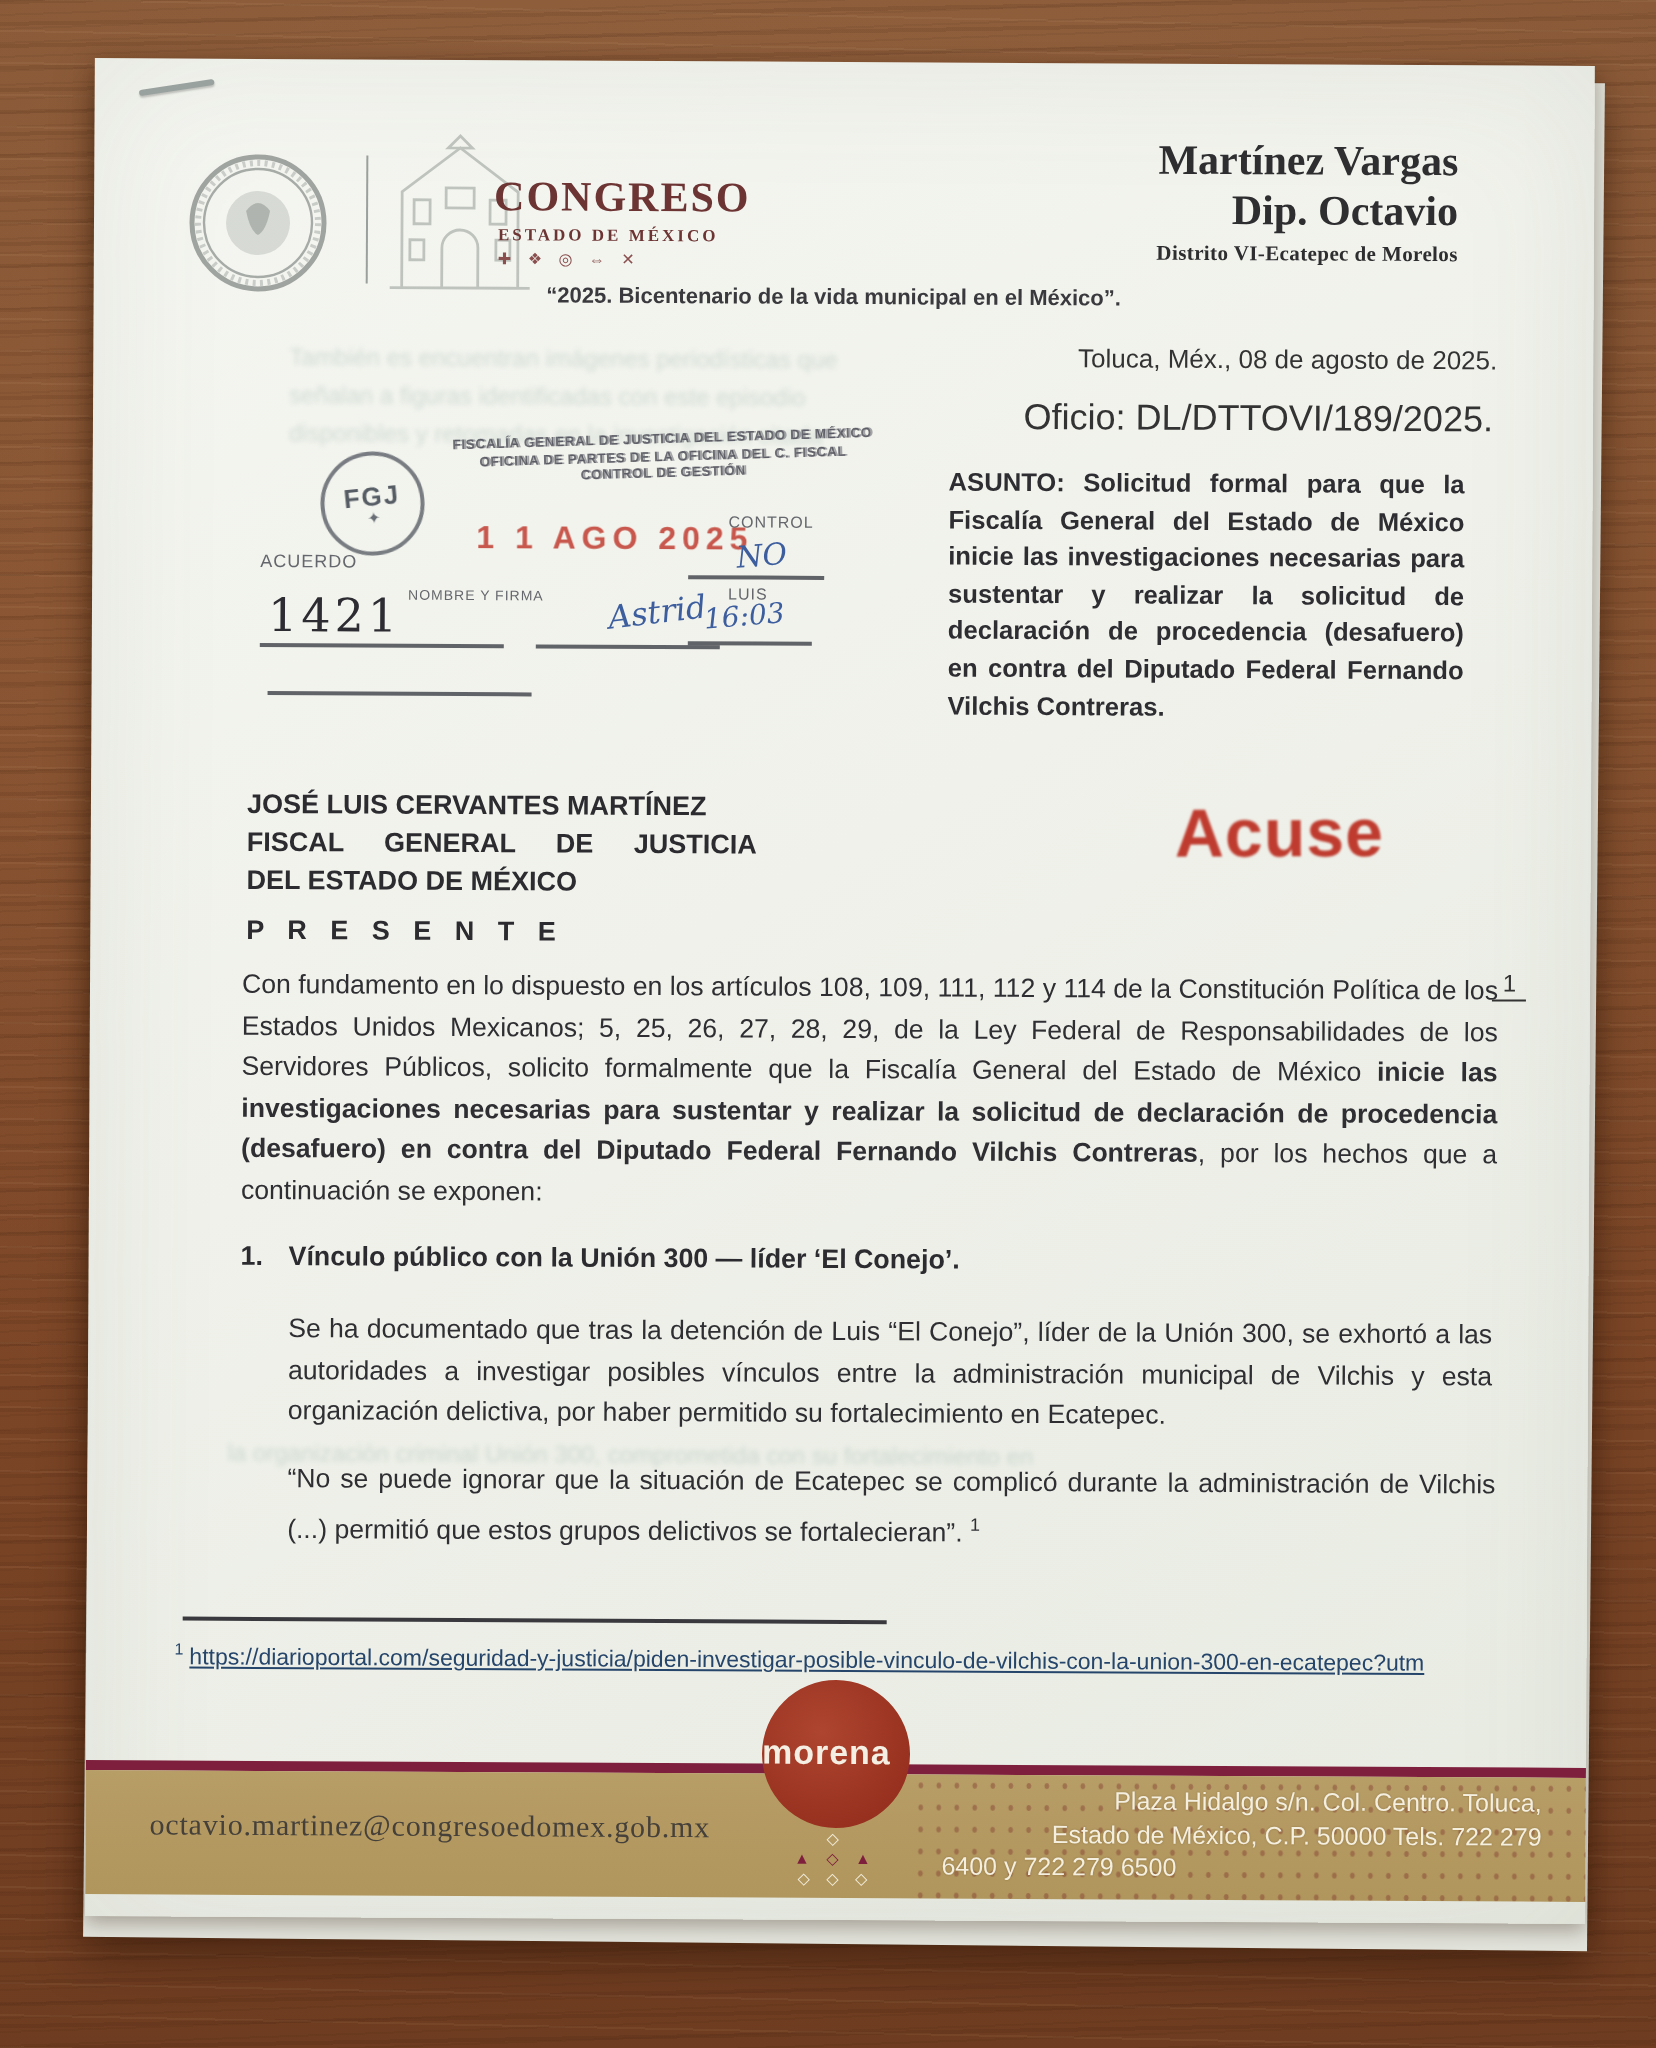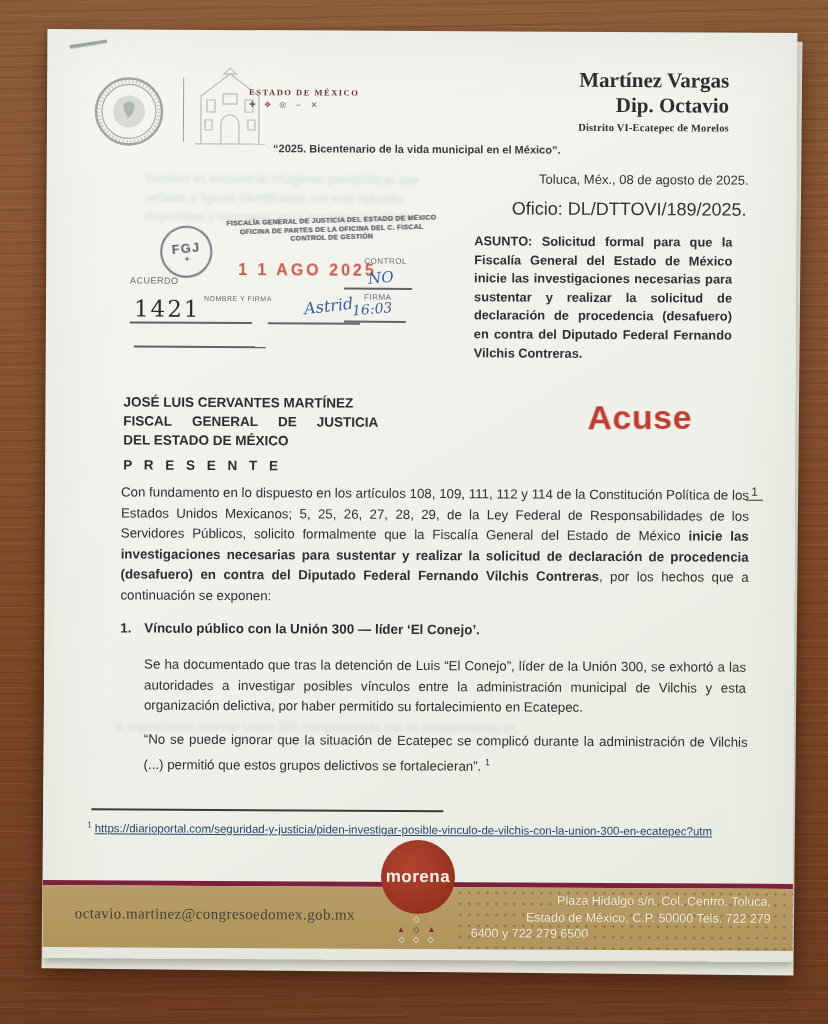--- a/index.html
+++ b/index.html
@@ -101,21 +101,21 @@
   .fn-marker{color:#26456b;font-size:8px;vertical-align:super;margin-right:3px;text-decoration:none;}
 
   
   .band-maroon{left:0;top:851px;width:100%;height:5px;background:#7e1f3d;}
   .band-tan{left:0;top:856px;width:100%;height:62px;background:linear-gradient(180deg,#b79d66,#b0955c);}
   .band-speckle{left:55%;top:856px;width:45%;height:62px;opacity:.4;
     background-image:radial-gradient(rgba(110,25,30,.8) 1px, rgba(0,0,0,0) 1.4px);
     background-size:9px 11px;}
   .morena-circle{left:50%;top:809px;width:74px;height:74px;margin-left:-37px;border-radius:50%;
     background:radial-gradient(circle at 40% 35%, #ad4530, #97301e 75%);
-    display:flex;align-items:center;justify-content:center;z-index:5;}
+    display:flex;align-items:center;z-index:5;}
   .morena-text{color:#f4efe2;font-weight:bold;font-size:17px;letter-spacing:.5px;}
   .footer-email{left:32px;top:876px;font-family:"Liberation Serif","DejaVu Serif",serif;
     font-size:15px;color:#45403a;letter-spacing:.4px;z-index:6;}
   .footer-address{right:22px;top:861px;width:300px;text-align:right;color:#f4efdf;
     font-size:12.5px;line-height:16.5px;z-index:6;text-shadow:0 0 1px rgba(90,60,20,.4);}
   .addr-l3{text-align:left;}
   .ornaments{left:50%;top:884px;margin-left:-30px;width:60px;text-align:center;z-index:6;line-height:10px;}
   .orn-r1,.orn-r3{color:#f3eedd;font-size:8px;letter-spacing:3px;}
   .orn-r2{color:#7e1f3d;font-size:8px;letter-spacing:3px;}
 </style>
@@ -143,20 +143,21 @@
       <rect x="14" y="34" width="8" height="12"></rect>
       <rect x="52" y="34" width="8" height="12"></rect>
       <rect x="30" y="28" width="14" height="10"></rect>
       <path d="M28 78 V58 a9 9 0 0 1 18 0 V78"></path>
       <rect x="12" y="54" width="7" height="10"></rect>
       <rect x="55" y="54" width="7" height="10"></rect>
       <path d="M31 8 h12 l-6 -6 z"></path>
     </g>
   </svg>
   <div class="abs congreso-block">
+    <div class="congreso-title">CONGRESO</div>
     <div class="congreso-sub">ESTADO DE MÉXICO</div>
     <div class="congreso-glyphs">✚ ❖ ◎ ⇔ ✕</div>
   </div>
   <div class="abs deputy-block">
     <div class="deputy-name">Martínez Vargas</div>
     <div class="deputy-name">Dip. Octavio</div>
     <div class="deputy-district">Distrito VI-Ecatepec de Morelos</div>
   </div>
   <div class="abs motto">“2025. Bicentenario de la vida municipal en el México”.</div>
   <div class="abs place-date">Toluca, Méx., 08 de agosto de 2025.</div>
@@ -178,21 +179,21 @@
     <div>OFICINA DE PARTES DE LA OFICINA DEL C. FISCAL</div>
     <div>CONTROL DE GESTIÓN</div>
   </div>
   <div class="abs lbl acuerdo">ACUERDO</div>
   <div class="abs date-stamp">1 1 AGO 2025</div>
   <div class="abs lbl anexos-lbl">CONTROL</div>
   <div class="abs handw hw-no">NO</div>
   <div class="abs lbl nombre-lbl">NOMBRE Y FIRMA</div>
   <div class="abs folio">1421</div>
   <div class="abs handw hw-name">Astrid</div>
-  <div class="abs lbl hora-lbl">FIRMA</div>
+  <div class="abs lbl hora-lbl">LUIS</div>
   <div class="abs handw hw-hora">16:03</div>
   <div class="hline" style="left:298px;top:257px;width:68px;"></div>
   <div class="hline" style="left:84px;top:292px;width:122px;"></div>
   <div class="hline" style="left:222px;top:292px;width:92px;"></div>
   <div class="hline" style="left:298px;top:290px;width:62px;"></div>
   <div class="hline" style="left:88px;top:316px;width:132px;"></div>
 
   <div class="abs asunto">ASUNTO: Solicitud formal para que la Fiscalía General del Estado de México inicie las investigaciones necesarias para sustentar y realizar la solicitud de declaración de procedencia (desafuero) en contra del Diputado Federal Fernando Vilchis Contreras.</div>
 
   <div class="abs addressee">

